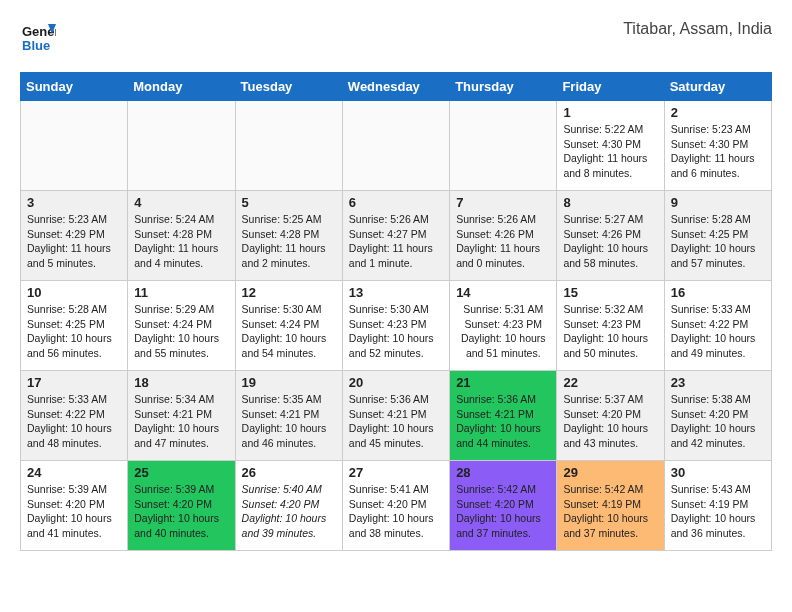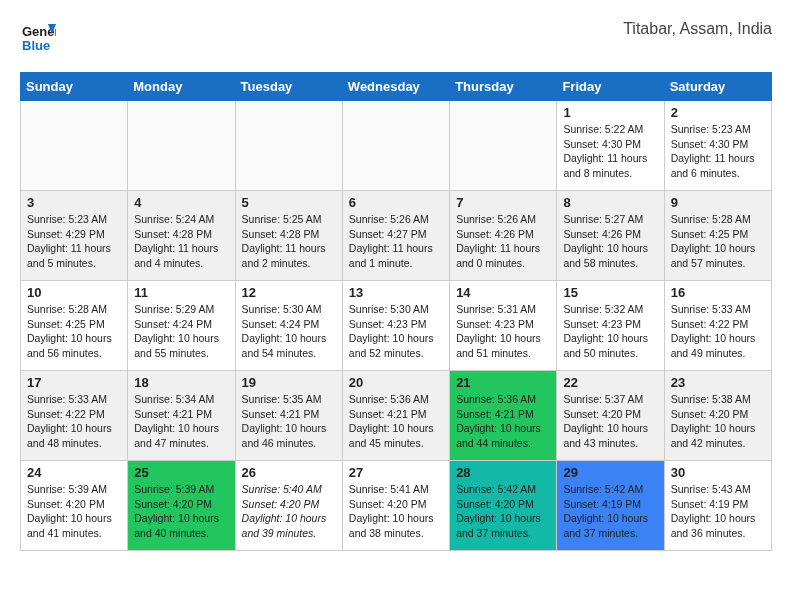--- a/index.html
+++ b/index.html
@@ -191,21 +191,21 @@
 Daylight: 10 hours and 54 minutes.</div>
         </td>
         <td style="background: rgb(255, 255, 255);">
           <div class="day-number">13</div>
           <div class="day-info" style="white-space: pre-line;">Sunrise: 5:30 AM
 Sunset: 4:23 PM
 Daylight: 10 hours and 52 minutes.</div>
         </td>
         <td style="background: rgb(255, 255, 255);">
           <div class="day-number">14</div>
-          <div class="day-info" style="white-space: pre-line;">Sunrise: 5:31 AM
+          <div class="day-info" style="white-space: pre-line; text-align: center;">Sunrise: 5:31 AM
 Sunset: 4:23 PM
 Daylight: 10 hours and 51 minutes.</div>
         </td>
         <td style="background: rgb(255, 255, 255);">
           <div class="day-number">15</div>
           <div class="day-info" style="white-space: pre-line;">Sunrise: 5:32 AM
 Sunset: 4:23 PM
 Daylight: 10 hours and 50 minutes.</div>
         </td>
         <td style="background: rgb(255, 255, 255);">
@@ -277,27 +277,27 @@
           <div class="day-info" style="white-space: pre-line; font-style: italic;">Sunrise: 5:40 AM
 Sunset: 4:20 PM
 Daylight: 10 hours and 39 minutes.</div>
         </td>
         <td style="background: rgb(255, 255, 255);">
           <div class="day-number">27</div>
           <div class="day-info" style="white-space: pre-line;">Sunrise: 5:41 AM
 Sunset: 4:20 PM
 Daylight: 10 hours and 38 minutes.</div>
         </td>
-        <td style="background: #14b8a6; margin-top: 30px;">
+        <td style="background: #8b5cf6; margin-top: 30px;">
           <div class="day-number">28</div>
           <div class="day-info" style="white-space: pre-line;">Sunrise: 5:42 AM
 Sunset: 4:20 PM
 Daylight: 10 hours and 37 minutes.</div>
         </td>
-        <td style="background: #3b82f6;">
+        <td style="background: #fdba74;">
           <div class="day-number">29</div>
           <div class="day-info" style="white-space: pre-line;">Sunrise: 5:42 AM
 Sunset: 4:19 PM
 Daylight: 10 hours and 37 minutes.</div>
         </td>
         <td style="background: rgb(255, 255, 255);">
           <div class="day-number">30</div>
           <div class="day-info" style="white-space: pre-line;">Sunrise: 5:43 AM
 Sunset: 4:19 PM
 Daylight: 10 hours and 36 minutes.</div>

